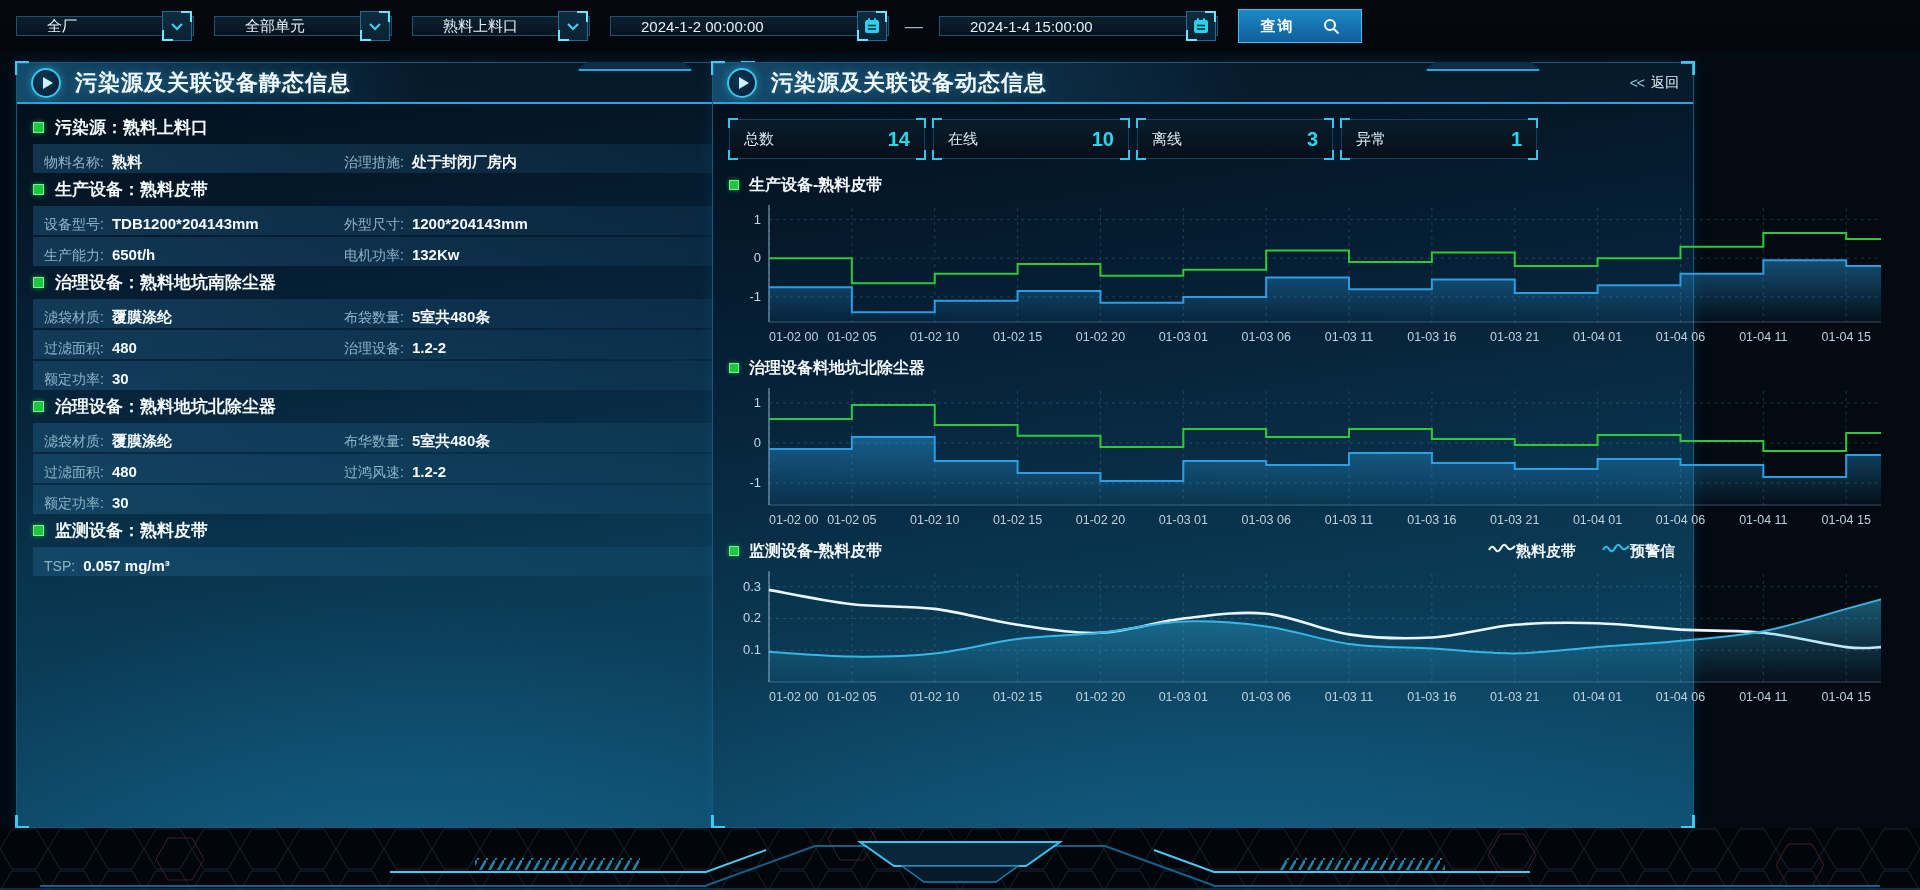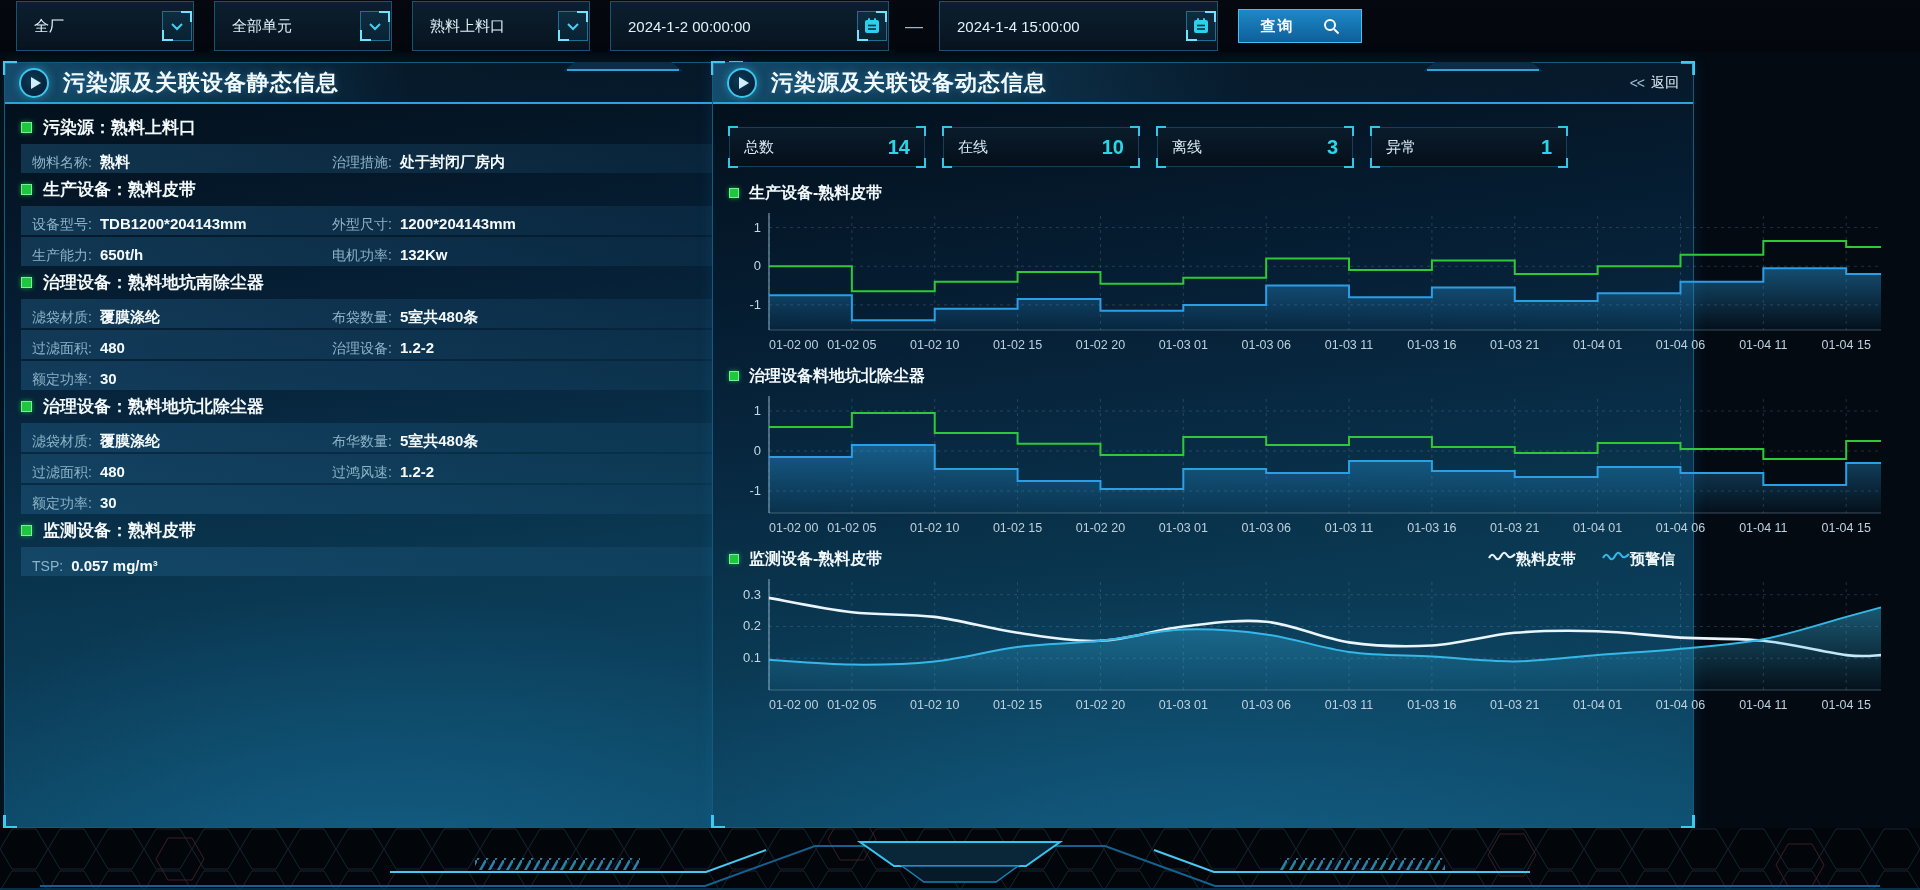--- a/index.html
+++ b/index.html
@@ -11,23 +11,23 @@
     position:relative;
   }
 
   
   .topbar {
     position:absolute; top:0; left:0; right:0; height:52px;
     display:flex; align-items:center; gap:20px; padding:0 16px;
     background:linear-gradient(180deg,#05090f,#03070d);
   }
   .ctrl {
-    height:50px; display:flex; align-items:center; justify-content:space-between;
+    height:20px; display:flex; align-items:center; justify-content:space-between;
     background:linear-gradient(180deg,#0c1f2f,#07141f);
-    border:1px solid #1c5270; padding-left:17px; font-size:15px; color:#e2f1f8;
+    border:1px solid #1c5270; padding-left:30px; font-size:15px; color:#e2f1f8;
     position:relative; cursor:pointer;text-align:center;
   }
   .select { width:178px; }
   .datebox { width:279px; }
   .icon-box {
     width:30px; height:30px; margin:1px; flex:0 0 auto;
     border:1px solid #1e6f96; background:linear-gradient(180deg,#0e2c40,#0a2233);
     display:flex; align-items:center; justify-content:center; position:relative;
   }
   .icon-box::before { content:''; position:absolute; top:-1px; right:-1px; width:9px; height:9px;
@@ -43,21 +43,21 @@
 
   
   .panel {
     position:absolute; top:62px; bottom:62px;
     border:1px solid #155a7d;
     background:
       radial-gradient(120% 65% at 50% 108%, rgba(26,125,175,.40), rgba(26,125,175,0) 60%),
       linear-gradient(172deg,#030e19 0%,#062138 36%,#0a3852 66%,#0e4c6b 100%);
     box-shadow:0 0 14px rgba(25,130,190,.18);
   }
-  .panel-left  { left:4px;  width:738px; }
+  .panel-left  { left:16px;  width:738px; }
   .panel-right { left:712px; width:982px; }
   .corner { position:absolute; width:14px; height:14px; pointer-events:none; }
   .c-tl { top:-2px; left:-2px; border-top:3px solid #3fc8f2; border-left:3px solid #3fc8f2; }
   .c-tr { top:-2px; right:-2px; border-top:3px solid #3fc8f2; border-right:3px solid #3fc8f2; }
   .c-bl { bottom:-2px; left:-2px; border-bottom:3px solid #3fc8f2; border-left:3px solid #3fc8f2; }
   .c-br { bottom:-2px; right:-2px; border-bottom:3px solid #3fc8f2; border-right:3px solid #3fc8f2; }
 
   .panel-header {
     height:41px; position:relative;
     display:flex; align-items:center; gap:14px; padding:0 14px;
@@ -91,21 +91,21 @@
     box-shadow:0 0 5px rgba(30,200,61,.7); }
   .sec-text { font-size:17px; font-weight:bold; color:#f4fafc; }
   .kv-row { display:flex; align-items:center; height:29px; padding:8px 12px 0 11px;
     background:linear-gradient(90deg, rgba(36,100,142,.40), rgba(36,100,142,.14)); }
   .kv { display:flex; align-items:baseline; gap:8px; }
   .kv-a { width:300px; flex:0 0 auto; }
   .kv .k { font-size:14px; color:#8db3c8; }
   .kv .v { font-size:15px; font-weight:bold; color:#f4fafc; }
 
   
-  .stats-row { display:flex; gap:18px; padding:15px 16px 6px;margin-top:8px; }
+  .stats-row { display:flex; gap:8px; padding:15px 16px 6px; }
   .stat-card {
     width:196px; height:40px; position:relative;
     display:flex; align-items:center; justify-content:space-between; padding:0 14px;
     border:1px solid #16405a; background:linear-gradient(180deg,#0a1c2b,#050f1a);
   }
   .stat-card .corner { width:10px; height:10px; }
   .stat-card .c-tl,.stat-card .c-tr,.stat-card .c-bl,.stat-card .c-br { border-width:2px; border-color:#35c4ec; }
   .stat-label { font-size:15px; color:#d9ebf4; }
   .stat-value { font-size:20px; font-weight:bold; color:#27d8ea; }
 

